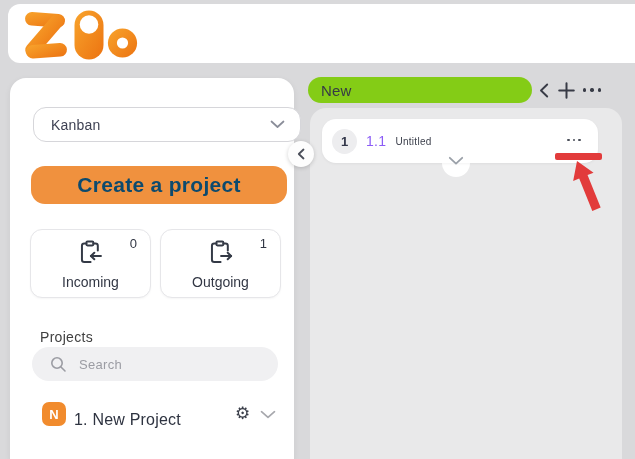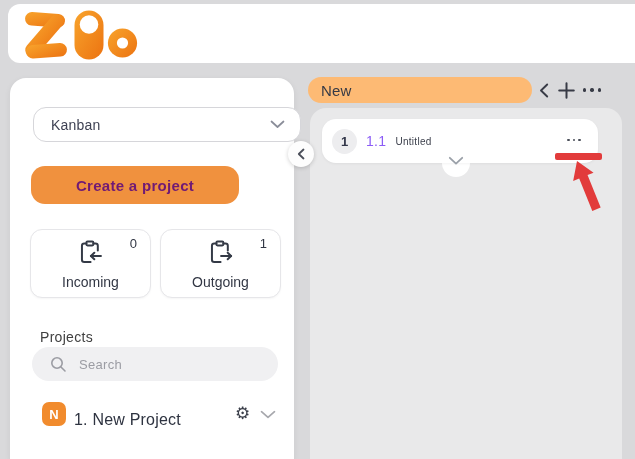--- a/index.html
+++ b/index.html
@@ -11,40 +11,40 @@
     color:#33374a;
   }
   
   .header-bar{position:absolute;left:8px;top:4px;width:627px;height:59px;background:#ffffff;border-radius:12px 0 0 12px;}
   .logo{position:absolute;left:14px;top:5px;}
   
   .sidebar{position:absolute;left:10px;top:78px;width:284px;height:381px;background:#ffffff;border-radius:16px 16px 0 0;box-shadow:0 2px 6px rgba(0,0,0,.07);}
   .view-select{position:absolute;left:23px;top:29px;width:268px;height:35px;border:1px solid #d6d6da;border-radius:13px;background:#fff;display:flex;align-items:center;padding:0 15px 0 17px;cursor:pointer;}
   .view-select .lbl{font-size:14px;color:#3f4254;letter-spacing:.2px;}
   .view-select .chev{margin-left:auto;}
-  .create-btn{position:absolute;left:21px;top:88px;width:208px;height:38px;border:none;border-radius:14px;background:#f0913e;color:#701a75;font-size:15px;font-weight:700;letter-spacing:.3px;font-family:inherit;cursor:pointer;}
+  .create-btn{position:absolute;left:21px;top:88px;width:256px;height:38px;border:none;border-radius:14px;background:#f0913e;color:#0c4a6e;font-size:21px;font-weight:700;letter-spacing:.3px;font-family:inherit;cursor:pointer;}
   .stats-row{position:absolute;left:20px;top:151px;display:flex;gap:9px;}
   .stat-card{position:relative;width:121px;height:69px;background:#fff;border:1px solid #e6e6e9;border-radius:12px;box-shadow:0 1px 2px rgba(0,0,0,.04);cursor:pointer;}
   .stat-count{position:absolute;top:6px;right:13px;font-size:13px;color:#323744;font-weight:500;}
   .stat-icon{position:absolute;left:50%;top:8px;transform:translateX(-54%);}
   .stat-label{position:absolute;left:0;right:0;bottom:7px;text-align:center;font-size:14px;color:#323744;}
   .projects-heading{position:absolute;left:30px;top:243px;font-size:14px;color:#404040;letter-spacing:.3px;margin-top:8px;}
   .search-box{position:absolute;left:22px;top:269px;width:246px;height:34px;background:#f0f0f2;border-radius:17px;display:flex;align-items:center;padding-left:18px;gap:10px;}
   .search-box input{flex:1;border:none;background:transparent;outline:none;font-size:13px;color:#5a5c66;font-family:inherit;letter-spacing:.3px;}
   .search-box input::placeholder{color:#9b9ca3;}
   .project-row{position:absolute;left:0;top:318px;width:284px;height:36px;display:flex;align-items:center;cursor:pointer;}
   .project-avatar{position:absolute;left:32px;width:24px;height:24px;border-radius:7px;background:#f18b2d;color:#fff;font-size:13px;font-weight:700;display:flex;align-items:center;justify-content:center;}
   .project-name{position:absolute;left:64px;font-size:16px;color:#2e3340;font-weight:500;letter-spacing:.2px;margin-top:12px;}
   .project-gear{position:absolute;left:225px;top:50%;transform:translateY(-53%);font-family:"DejaVu Sans",sans-serif;font-size:17px;color:#3c404b;cursor:pointer;line-height:1;}
   .project-chev{position:absolute;left:250px;top:50%;transform:translateY(-42%);cursor:pointer;}
   
   .collapse-btn{position:absolute;left:288px;top:141px;width:26px;height:26px;border-radius:50%;background:#fdfdfd;box-shadow:0 1px 4px rgba(0,0,0,.18);display:flex;align-items:center;justify-content:center;cursor:pointer;z-index:4;}
   
   .column-bg{position:absolute;left:310px;top:108px;width:312px;height:351px;background:#e9e9ea;border-radius:16px 16px 0 0;}
-  .column-title-pill{position:absolute;left:308px;top:77px;width:224px;height:26px;background:#fdba74;border-radius:13px;display:flex;align-items:center;padding-left:13px;cursor:pointer;}
+  .column-title-pill{position:absolute;left:308px;top:77px;width:224px;height:26px;background:#84cc16;border-radius:13px;display:flex;align-items:center;padding-left:13px;cursor:pointer;}
   .column-title-pill .t{font-size:15px;color:#363a45;font-weight:500;letter-spacing:.2px;}
   .col-ico{position:absolute;cursor:pointer;display:flex;align-items:center;justify-content:center;}
   .ic-colchev{left:537px;top:82px;width:14px;height:16px;}
   .ic-colplus{left:557px;top:81px;width:18px;height:18px;}
   .ic-coldots{left:582px;top:87px;width:20px;height:6px;gap:4px;}
   .dot{width:3.4px;height:3.4px;border-radius:50%;background:#383b46;}
   
   .task-card{position:absolute;left:322px;top:119px;width:276px;height:44px;background:#fff;border-radius:14px;box-shadow:0 1px 3px rgba(0,0,0,.05);z-index:2;display:flex;align-items:center;padding-left:10px;cursor:pointer;}
   .task-badge{width:25px;height:25px;border-radius:50%;background:#ededef;display:flex;align-items:center;justify-content:center;font-size:13px;font-weight:600;color:#33374a;flex:0 0 auto;}
   .task-code{margin-left:9px;font-size:14px;color:#8b5cf6;letter-spacing:.3px;}

